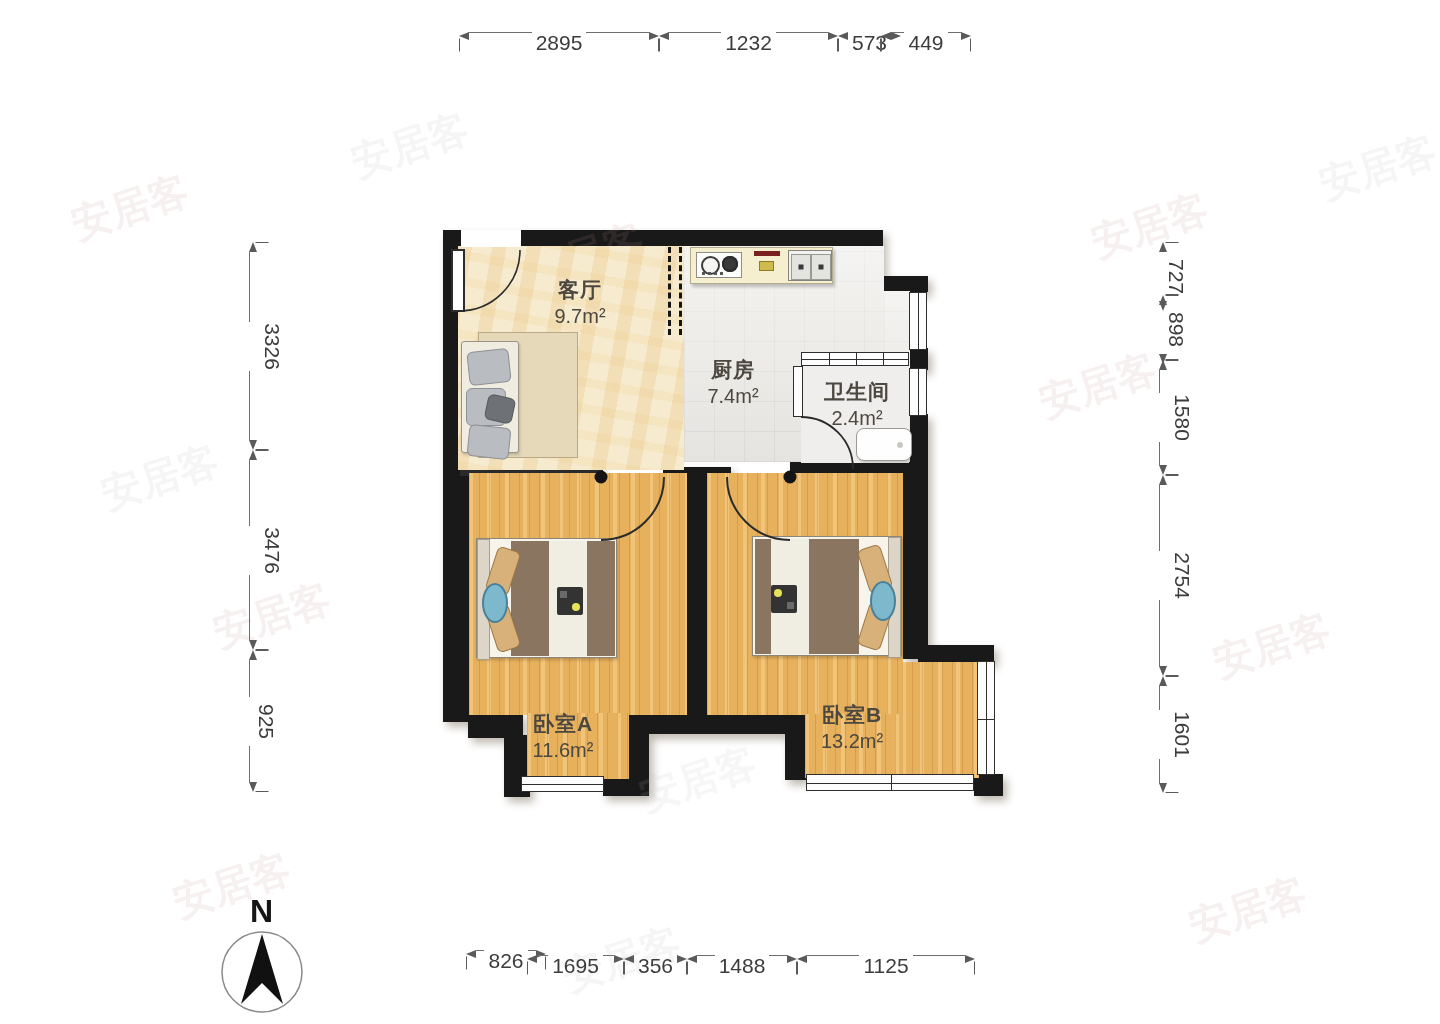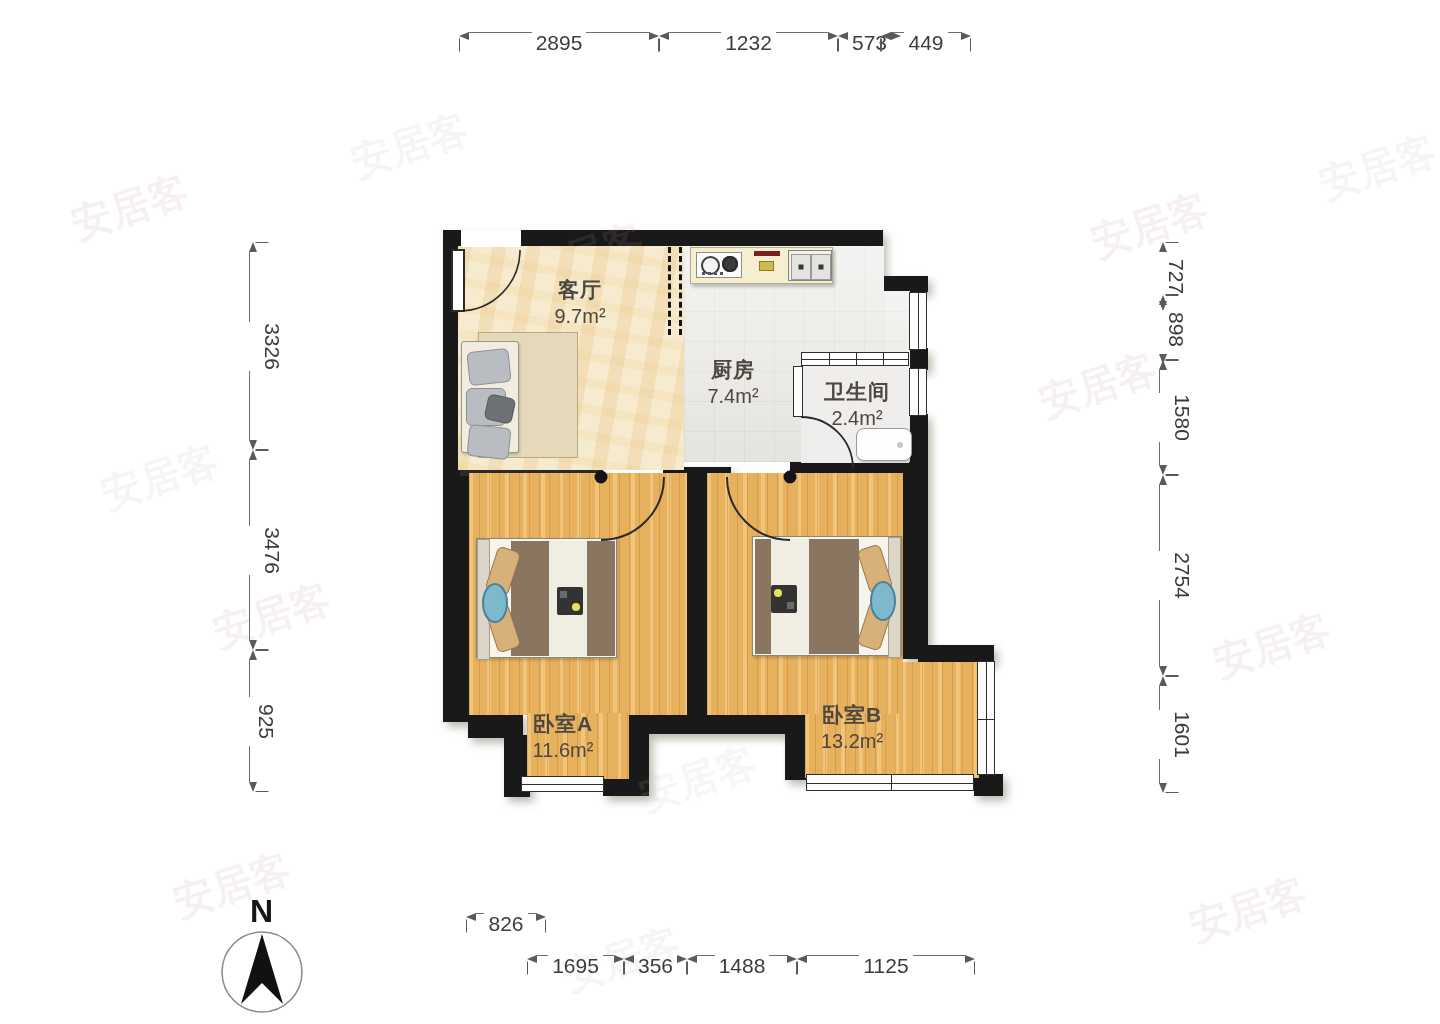--- a/index.html
+++ b/index.html
@@ -265,21 +265,21 @@
       <i class="ah r"></i>
     </div>
   <div class="dim h" style="left:881px;top:32px;width:90px;">
     <i class="ah l"></i>
       <i class="ln"></i>
       <b>449</b>
       <i class="ln"></i>
       <i class="ah r"></i>
     </div>
 
-  <div class="dim h" style="left:466px;top:913px;width:80px;">
+  <div class="dim h" style="left:466px;top:950px;width:80px;">
     <i class="ah l"></i>
       <i class="ln"></i>
       <b>826</b>
       <i class="ln"></i>
       <i class="ah r"></i>
     </div>
   <div class="dim h" style="left:527px;top:955px;width:97px;">
     <i class="ah l"></i>
       <i class="ln"></i>
       <b>1695</b>

